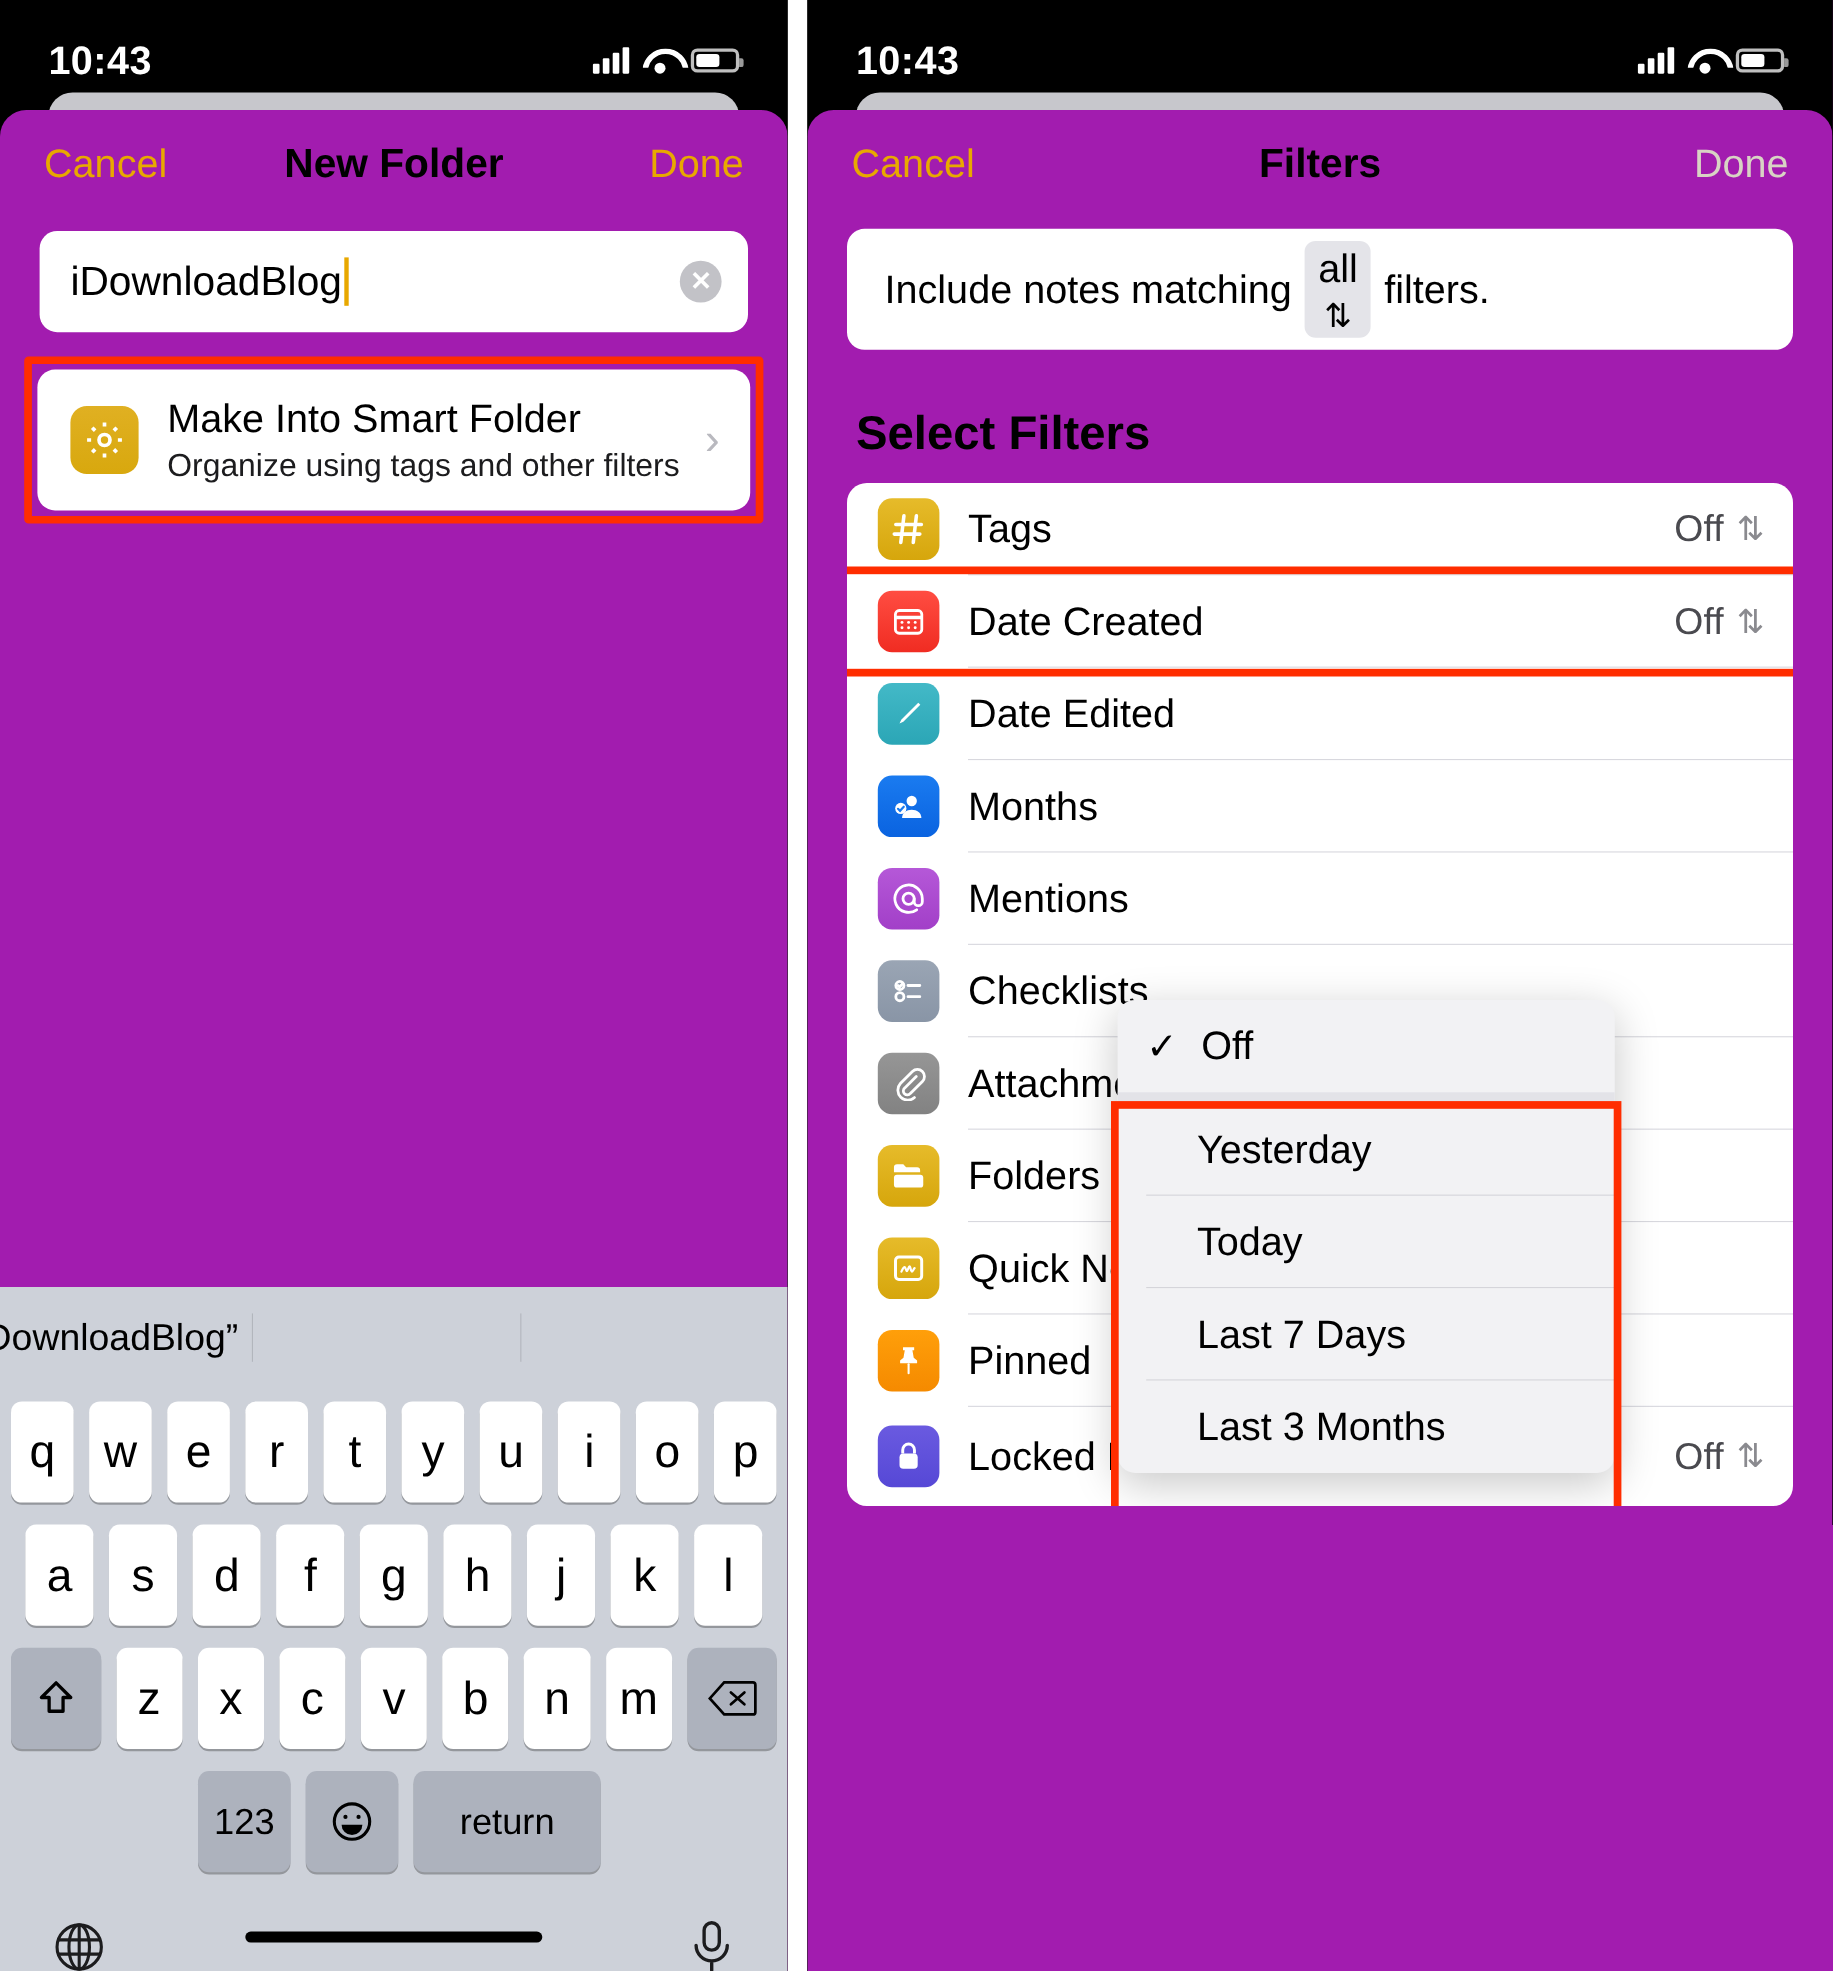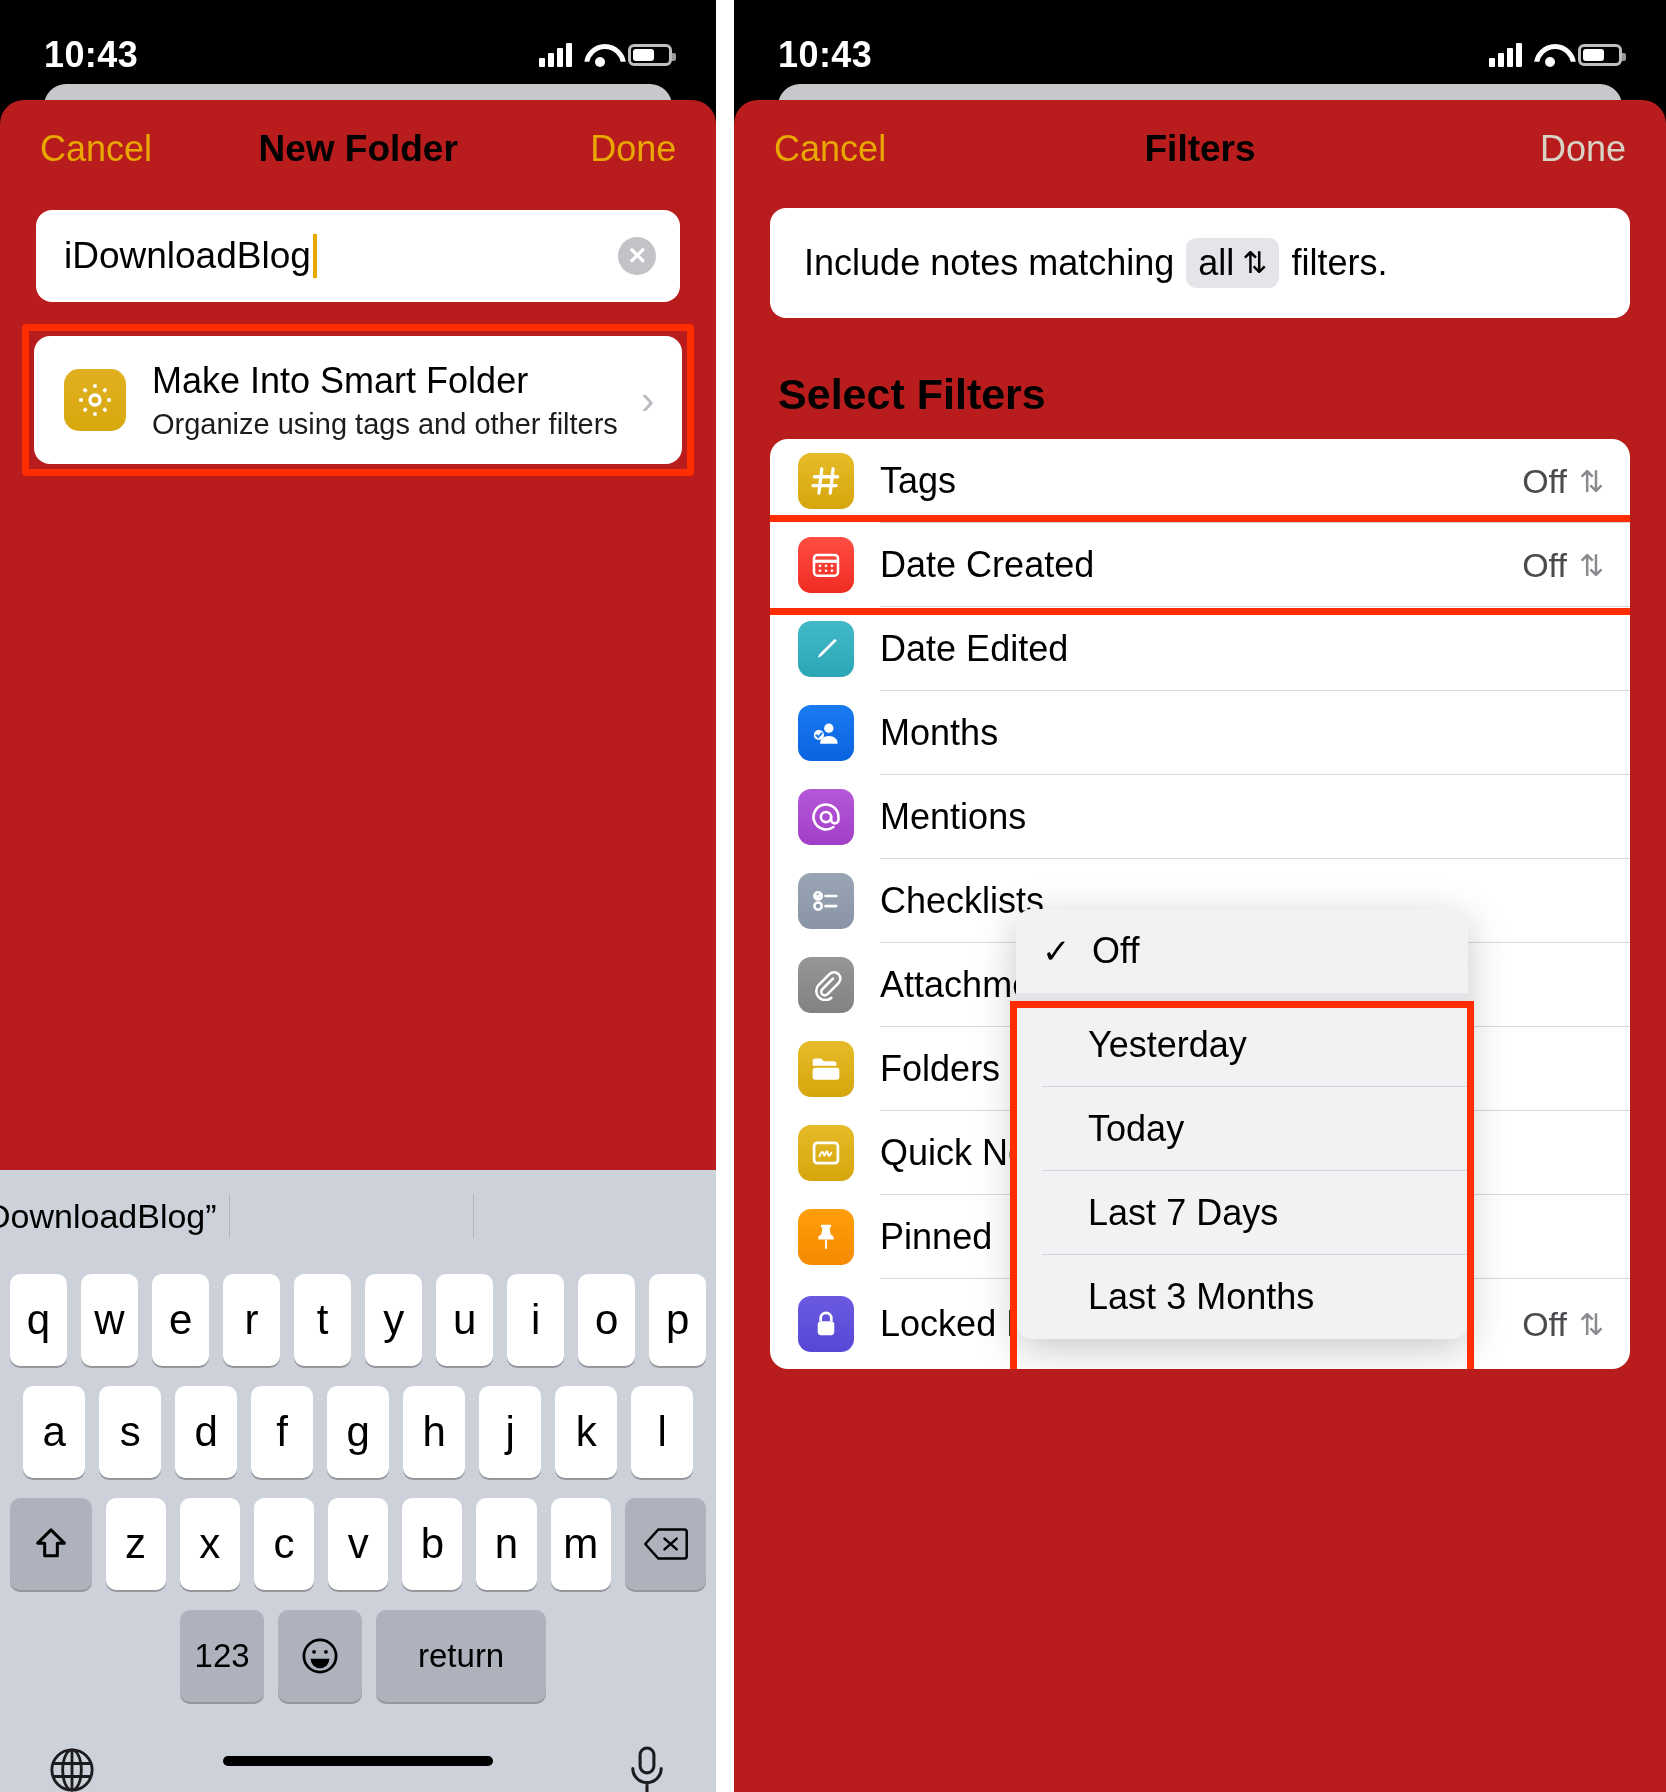--- a/index.html
+++ b/index.html
@@ -54,21 +54,21 @@
           height:8px; background: rgba(255,255,255,.6); border-radius:0 2px 2px 0; }
   .batt i { display:block; height:100%; width: 62%; background:#fff; border-radius:3px; }
 
   
   .sheet-behind {
     position: absolute; left: 44px; right: 44px; top: 84px;
     height: 60px; background: #c7c7cc; border-radius: 22px 22px 0 0;
   }
   .sheet {
     position: absolute; left: 0; right: 0; top: 100px; bottom: 0;
-    background: #b91c1c;
+    background: #a21caf;
     border-radius: 24px 24px 0 0;
   }
   .navbar {
     height: 98px; display: flex; align-items: center;
     justify-content: space-between; padding: 0 40px;
     position: relative;
   }
   .nav-btn { font-size: 36px; color: #e8a800; white-space: nowrap; }
   .nav-btn.dim { color: #d8d3c4; }
   .nav-title {
@@ -158,21 +158,21 @@
 
   
   .matchcard {
     margin: 10px 36px 0 36px; background:#fff; border-radius: 16px;
     height: 110px; display:flex; align-items:center; padding: 0 34px;
     font-size: 36px; color:#000;
   }
   .pill {
     background:#e4e4e9; border-radius: 10px; padding: 4px 12px;
     margin: 0 12px; display:inline-flex; align-items:center; gap: 8px;
-    font-size: 36px; color:#000;
+    font-size: 36px; color:#000;flex-direction:column;
   }
   .updown { font-size: 30px; color:#000; line-height: 1; }
   .section-head {
     font-size: 43px; font-weight: 700; color:#000;
     margin: 52px 0 20px 44px;
   }
   .list-card {
     margin: 0 36px; background:#fff; border-radius: 18px; overflow: hidden;
     position: relative;
   }

